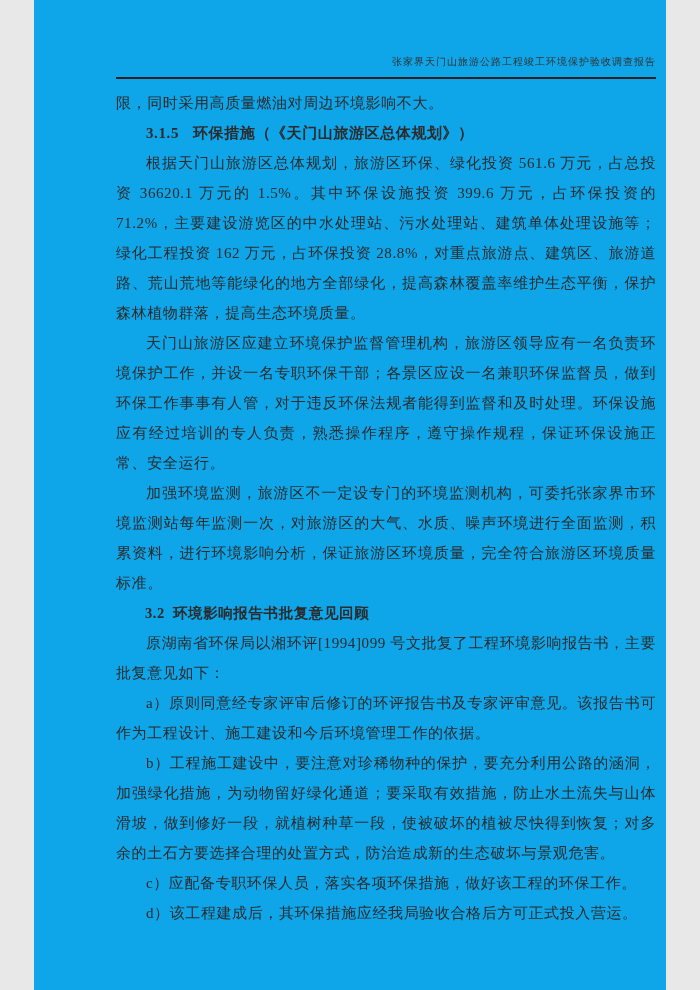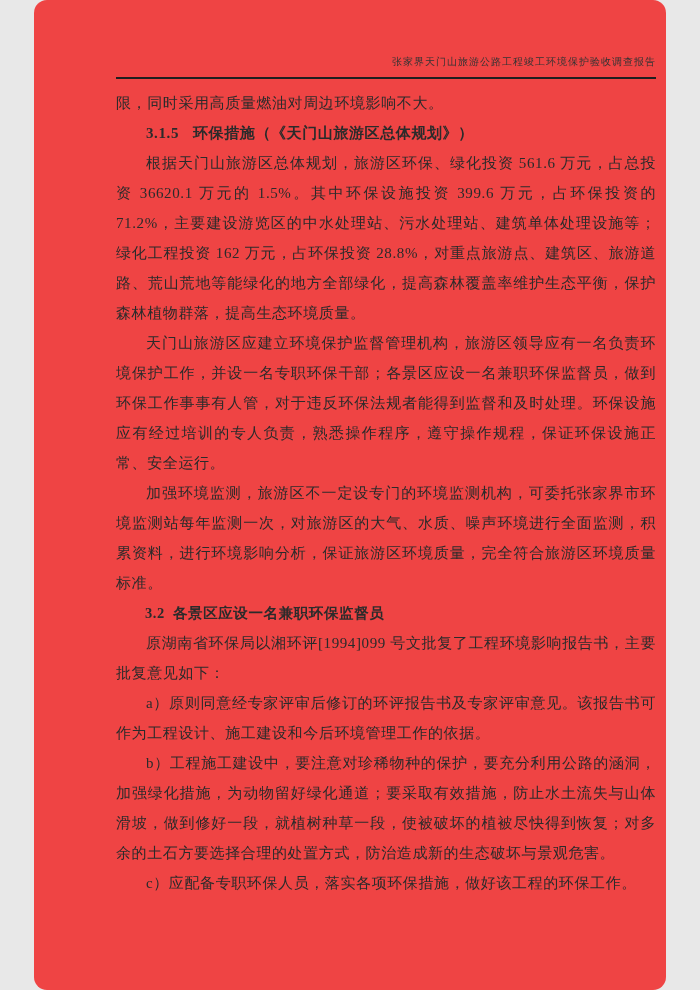--- a/index.html
+++ b/index.html
@@ -5,25 +5,24 @@
   html, body {
     margin: 0;
     padding: 0;
     background: #e8e8e8;
   }
   .page {
     position: relative;
     width: 632px;
     height: 990px;
     margin: 0 auto;
-    background: #ef4444;
+    background: #0ea5e9;
     font-family: "Liberation Serif", "DejaVu Serif", serif;
     color: #2b2b2b;
     overflow: hidden;
-    border-radius: 13px;
   }
   .running-header {
     position: absolute;
     top: 55px;
     left: 82px;
     width: 540px;
     text-align: right;
     font-size: 10px;
     letter-spacing: 1px;
     color: #333333;
@@ -98,27 +97,28 @@
 
     <p class="section-heading">
       <span class="heading-num">3.1.5</span><span>环保措施（《天门山旅游区总体规划》）</span>
     </p>
 
     <p>根据天门山旅游区总体规划，旅游区环保、绿化投资 561.6 万元，占总投资 36620.1 万元的 1.5%。其中环保设施投资 399.6 万元，占环保投资的 71.2%，主要建设游览区的中水处理站、污水处理站、建筑单体处理设施等；绿化工程投资 162 万元，占环保投资 28.8%，对重点旅游点、建筑区、旅游道路、荒山荒地等能绿化的地方全部绿化，提高森林覆盖率维护生态平衡，保护森林植物群落，提高生态环境质量。</p>
     <p>天门山旅游区应建立环境保护监督管理机构，旅游区领导应有一名负责环境保护工作，并设一名专职环保干部；各景区应设一名兼职环保监督员，做到环保工作事事有人管，对于违反环保法规者能得到监督和及时处理。环保设施应有经过培训的专人负责，熟悉操作程序，遵守操作规程，保证环保设施正常、安全运行。</p>
     <p>加强环境监测，旅游区不一定设专门的环境监测机构，可委托张家界市环境监测站每年监测一次，对旅游区的大气、水质、噪声环境进行全面监测，积累资料，进行环境影响分析，保证旅游区环境质量，完全符合旅游区环境质量标准。</p>
 
     <p class="section-heading bold">
-      <span class="heading-num">3.2</span><span>各景区应设一名兼职环保监督员</span>
+      <span class="heading-num">3.2</span><span>环境影响报告书批复意见回顾</span>
     </p>
 
     <p>原湖南省环保局以湘环评[1994]099 号文批复了工程环境影响报告书，主要批复意见如下：</p>
     <p>a）原则同意经专家评审后修订的环评报告书及专家评审意见。该报告书可作为工程设计、施工建设和今后环境管理工作的依据。</p>
     <p>b）工程施工建设中，要注意对珍稀物种的保护，要充分利用公路的涵洞，加强绿化措施，为动物留好绿化通道；要采取有效措施，防止水土流失与山体滑坡，做到修好一段，就植树种草一段，使被破坏的植被尽快得到恢复；对多余的土石方要选择合理的处置方式，防治造成新的生态破坏与景观危害。</p>
     <p>c）应配备专职环保人员，落实各项环保措施，做好该工程的环保工作。</p>
+    <p>d）该工程建成后，其环保措施应经我局验收合格后方可正式投入营运。</p>
 
   </div>
 
   <div class="page-footer">
     <span>19</span>
   </div>
 
 </div>
 
 </body></html>

